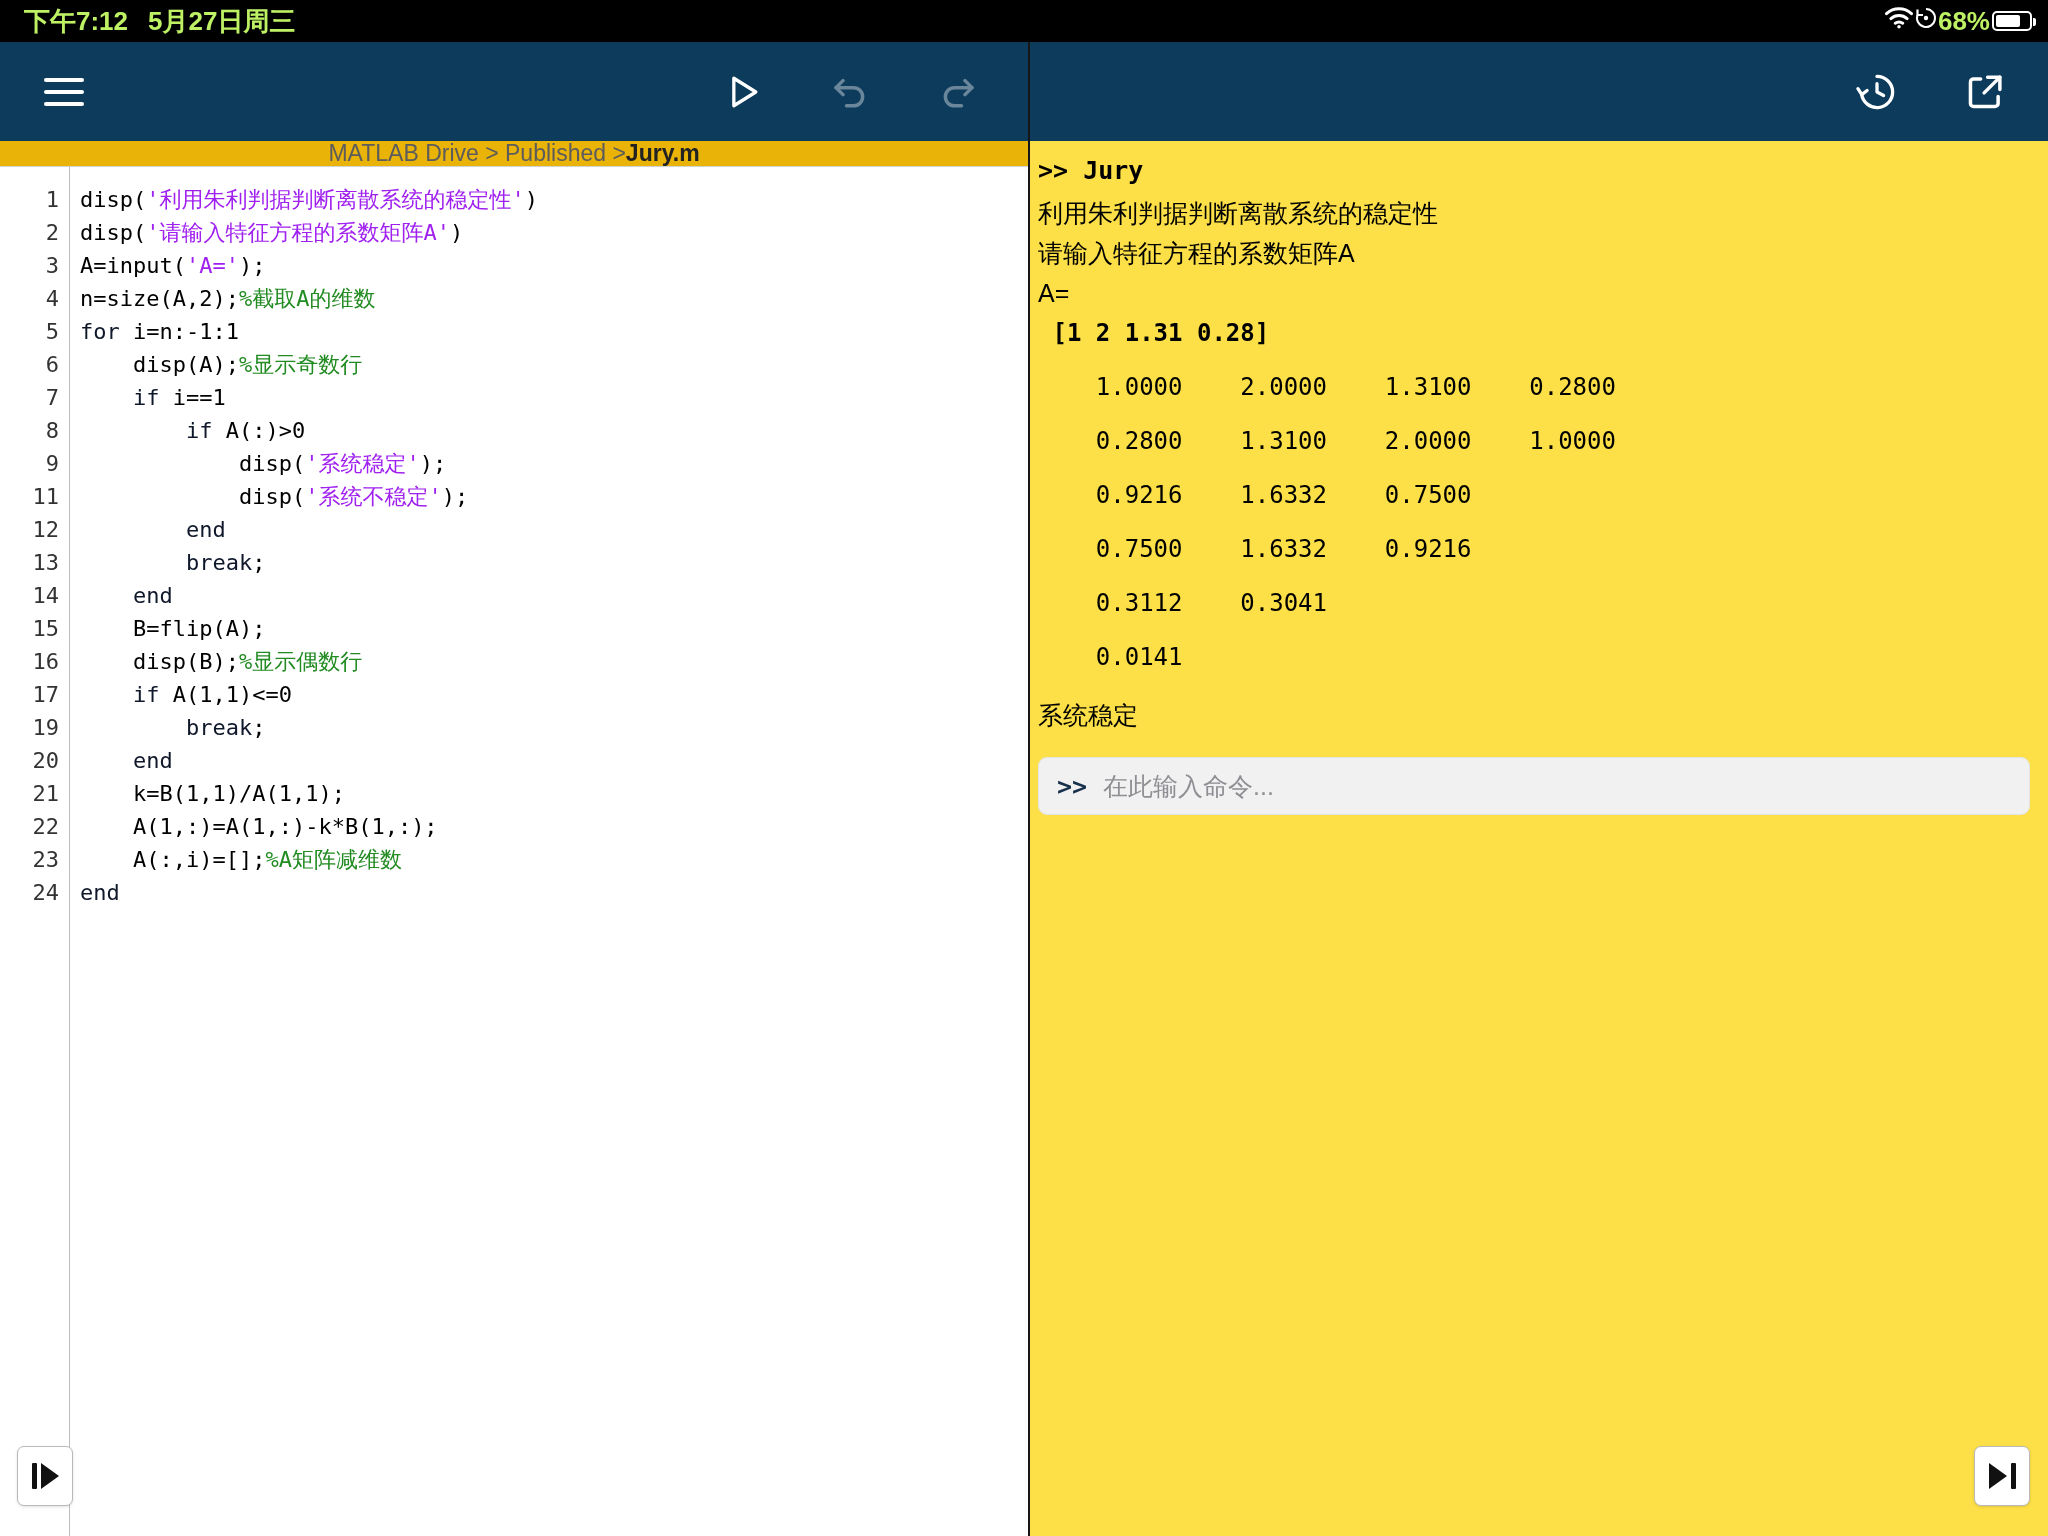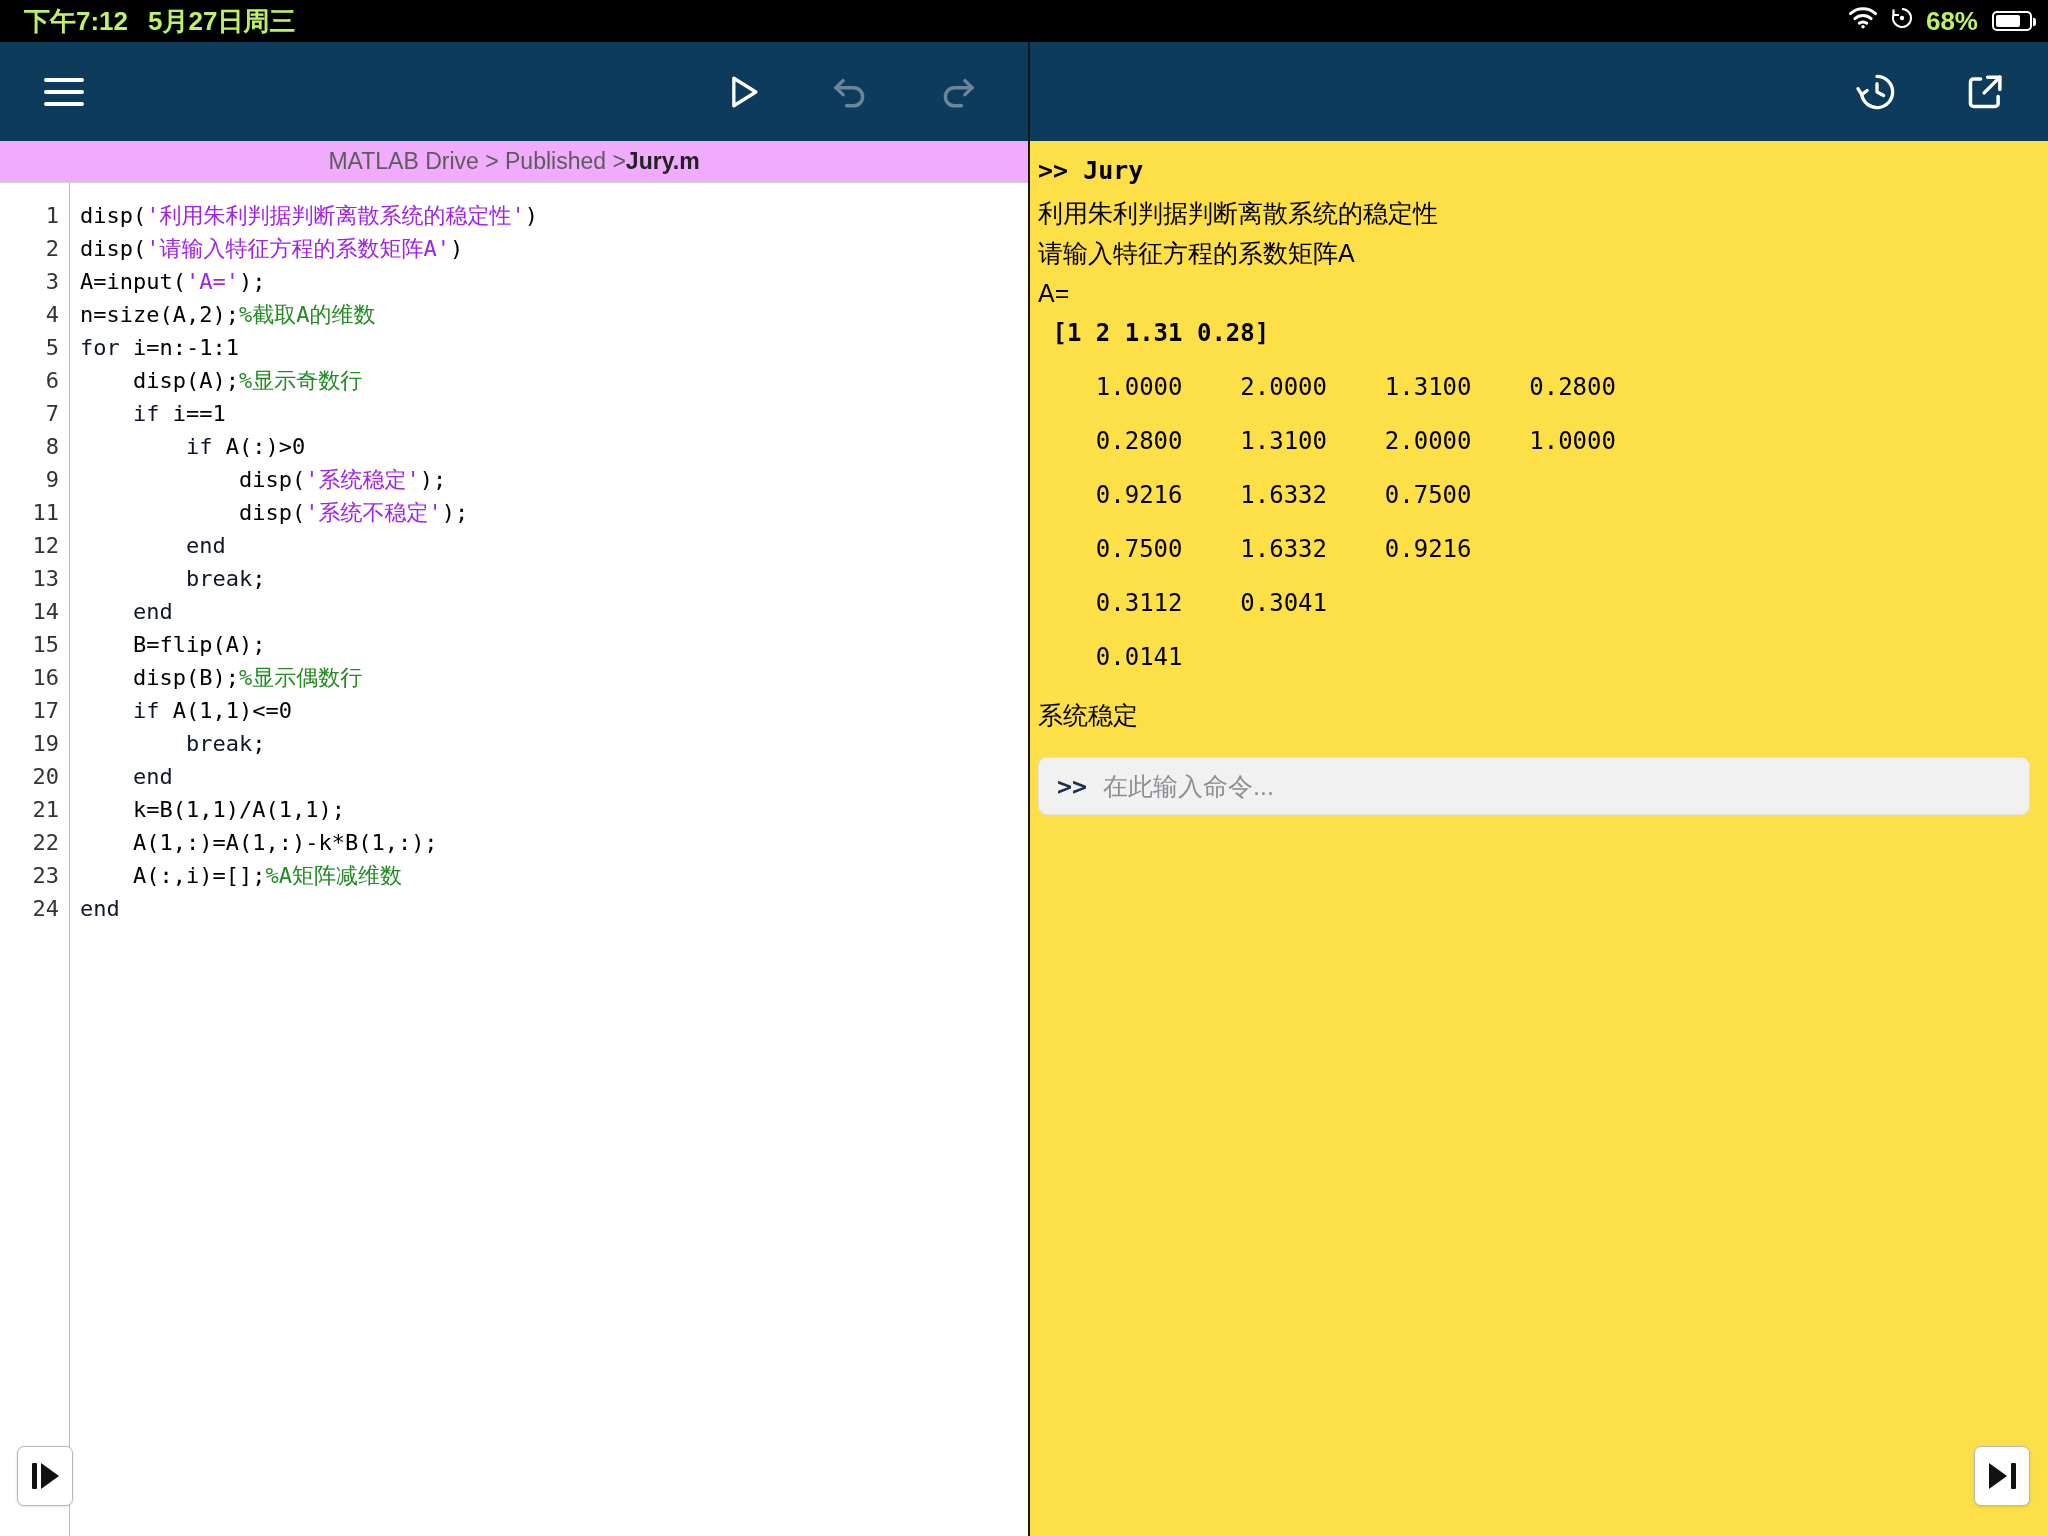--- a/index.html
+++ b/index.html
@@ -5,21 +5,21 @@
   * { box-sizing: border-box; margin: 0; padding: 0; }
   html,body { width:2048px; height:1536px; overflow:hidden; background:#fff;
     font-family:"Liberation Sans", sans-serif; }
   .screen { position:absolute; inset:0; width:2048px; height:1536px; }
 
   
   .status-bar { height:42px; background:#000; color:#bef264; display:flex;
     justify-content:space-between; align-items:center; padding:0 16px 0 24px;
     font-size:26px; font-weight:bold; }
   .sb-left { display:flex; gap:20px; align-items:center; }
-  .sb-right { display:flex; gap:12px; align-items:center; }
+  .sb-right { display:flex; align-items:center; }
   .battery { position:relative; width:40px; height:20px; border:2px solid #fff;
     border-radius:5px; margin-left:2px; }
   .battery .fill { position:absolute; left:2px; top:2px; bottom:2px; width:68%;
     background:#fff; border-radius:2px; }
   .battery .tip { position:absolute; right:-6px; top:5px; width:3px; height:8px;
     background:#fff; border-radius:0 2px 2px 0; }
 
   
   .nav-bar { height:99px; background:#0d3b5c; position:relative; }
   .nav-icon { position:absolute; top:50%; transform:translate(-50%,-50%);
@@ -31,21 +31,21 @@
 
   .panel-divider { position:absolute; left:1028px; top:42px; bottom:0; width:2px;
     background:#161616; z-index:6; }
 
   
   .content { position:absolute; top:141px; bottom:0; left:0; right:0; display:flex; }
   .editor-panel { width:1028px; position:relative; display:flex; flex-direction:column; background:#fff; }
   .console-panel { flex:1; position:relative; background:#fde047; }
 
   
-  .breadcrumb { height:42px; background:#f0abfc; border-bottom:1px solid #d2d2d2;
+  .breadcrumb { height:26px; background:#eab308; border-bottom:1px solid #d2d2d2;
     display:flex; align-items:center; justify-content:center; font-size:23px; color:#5c5c5c; }
   .breadcrumb b { color:#222; font-weight:bold; }
 
   
   .code-area { flex:1; position:relative; padding-top:16px;
     font-family:"DejaVu Sans Mono","Liberation Mono",monospace;
     font-size:22px; line-height:33px; overflow:hidden; }
   .gutter-sep { position:absolute; left:69px; top:0; bottom:0; width:1px; background:#bdbdbd; }
   .code-row { display:flex; }
   .line-num { width:69px; flex:none; text-align:right; padding-right:10px; color:#333; }

